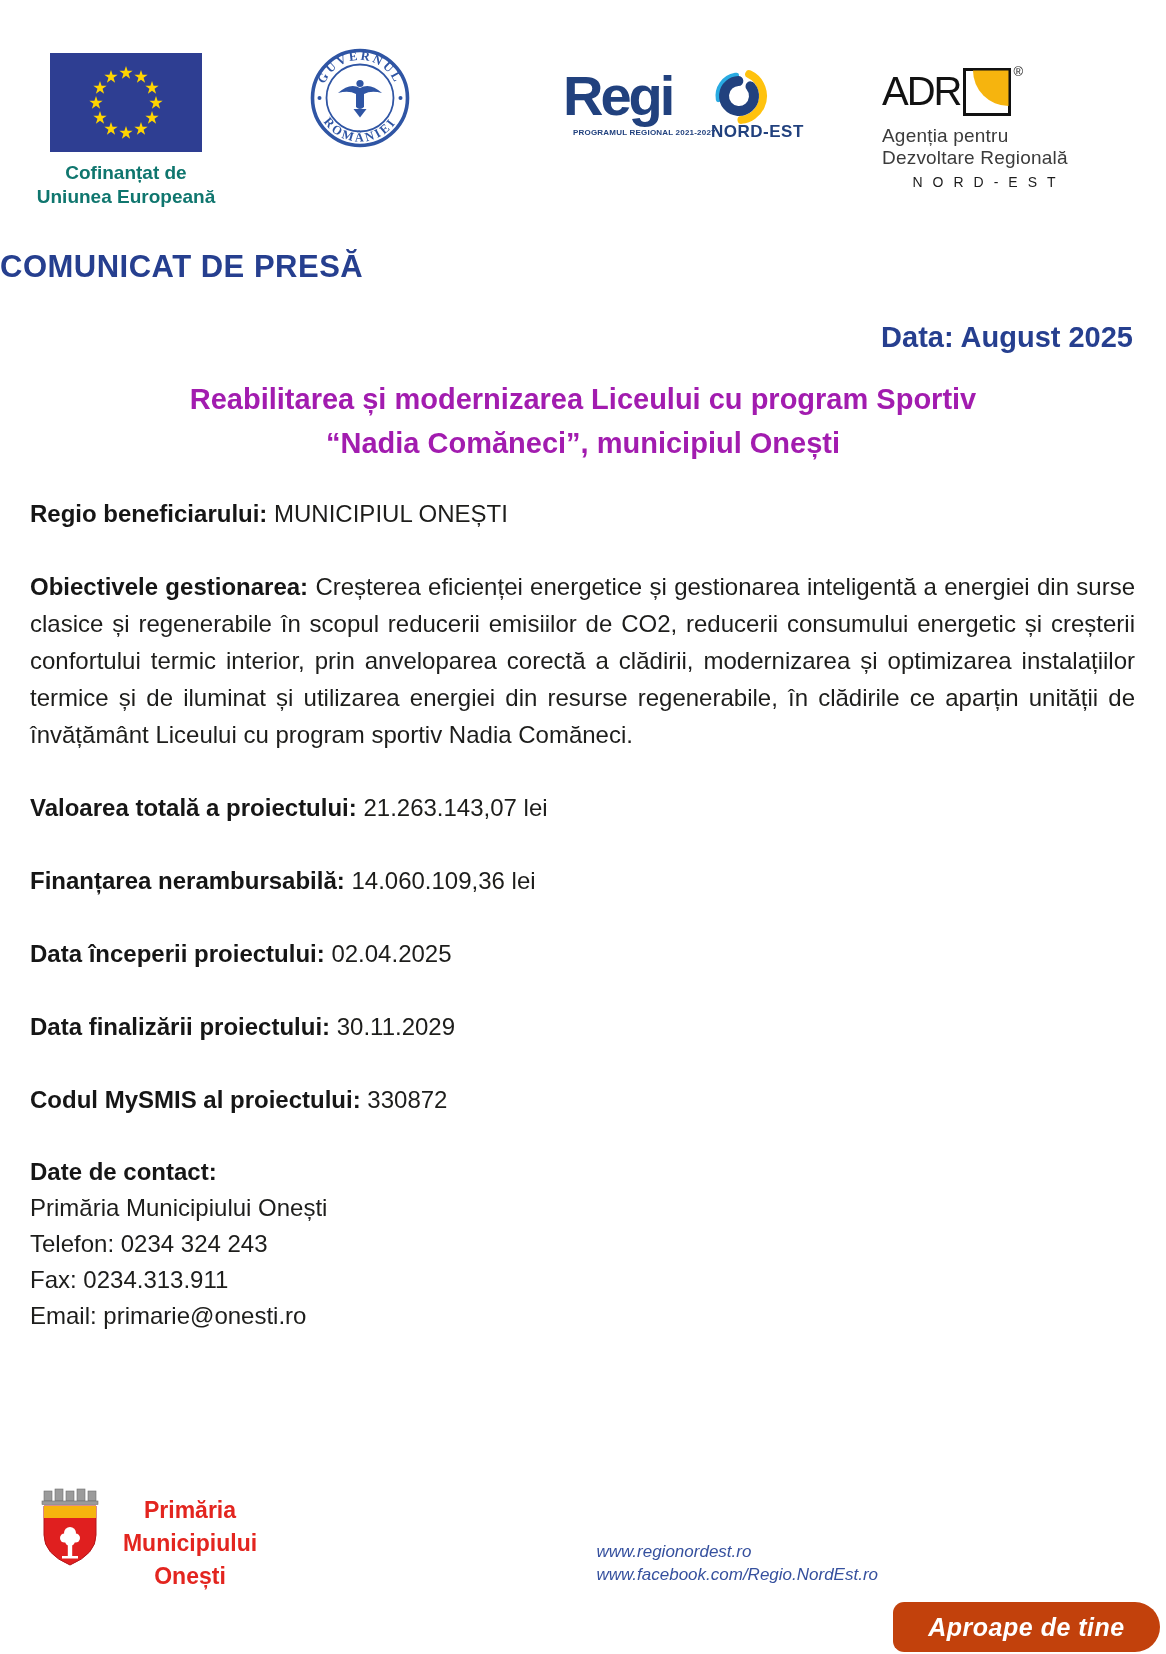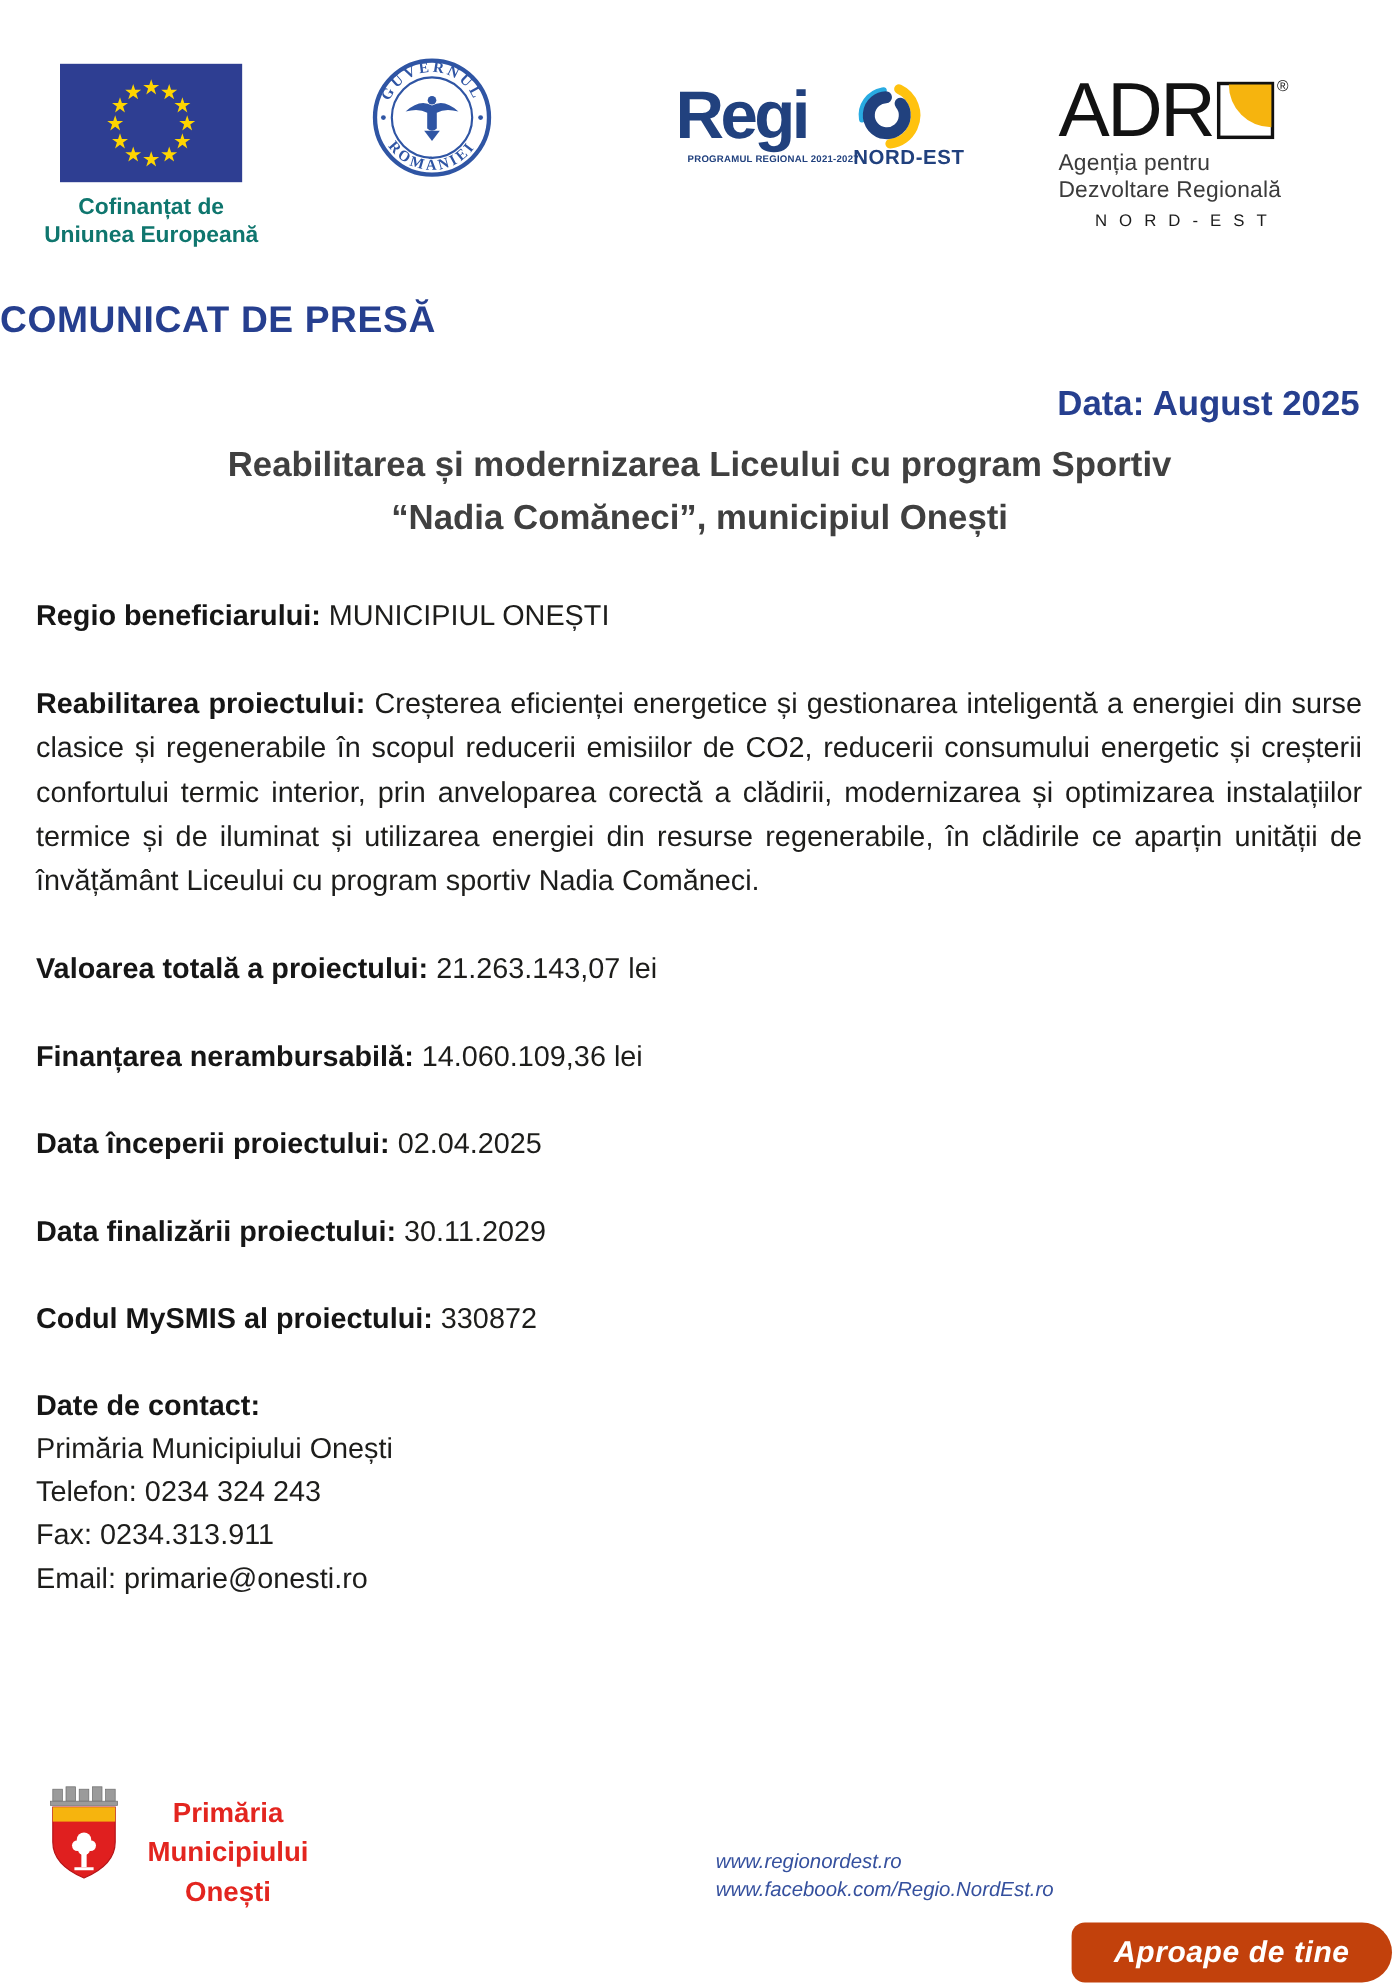--- a/index.html
+++ b/index.html
@@ -21,32 +21,32 @@
   .regio-word { position:absolute; left:0; top:0; font-size:56px; line-height:60px; font-weight:800;
                 color:#21417E; letter-spacing:-3px; }
   .regio-o { position:absolute; left:146px; top:0; }
   .regio-program { position:absolute; left:10px; top:62px; font-size:8px; font-weight:700;
                    color:#21417E; letter-spacing:0.2px; white-space:nowrap; }
   .regio-region { position:absolute; left:148px; top:56px; font-size:17px; font-weight:800;
                   color:#21417E; letter-spacing:0.5px; }
 
   .adr-block { position:absolute; left:882px; top:62px; width:210px; }
   .adr-row { display:flex; align-items:flex-start; }
-  .adr-acronym { font-size:64px; line-height:58px; font-weight:400; color:#121212; letter-spacing:-2px; }
+  .adr-acronym { font-size:40px; line-height:58px; font-weight:400; color:#121212; letter-spacing:-2px; }
   .adr-square { margin-left:3px; margin-top:6px; }
   .adr-reg { font-size:13px; color:#1a1a1a; margin-left:2px; margin-top:2px; }
   .adr-subtitle { font-size:19px; color:#3b3b3b; margin-top:5px; letter-spacing:0.2px; text-align:left; width:200px; }
   .adr-region { font-size:14px; color:#1c1c1c; letter-spacing:10px; margin-top:5px; text-align:center; width:204px; text-indent:10px; }
 
   
   .press-heading { position:absolute; left:0; right:0; top:249px; 
                    font-size:31px; font-weight:800; color:#263F8F; letter-spacing:0.5px; }
   .press-date { position:absolute; right:33px; top:321px; font-size:29px; font-weight:700; color:#263F8F; }
-  .press-title { position:absolute; left:18px; right:18px; top:366px; text-align:center;
-                 font-size:29px; font-weight:700; color:#404040; line-height:44px; }
+  .press-title { position:absolute; left:18px; right:18px; top:377px; text-align:center;
+                 font-size:29px; font-weight:700; color:#a21caf; line-height:44px; }
 
   
   .doc-body { position:absolute; left:30px; right:31px; top:495px; font-size:24px; line-height:37px; }
   .field-row { margin-top:36px; }
   .field-row:first-child { margin-top:0; }
   .field-label { font-weight:700; color:#161616; }
   .field-para { text-align:justify; }
   .contact-block { margin-top:36px; }
   .contact-line { line-height:36px; }
 
@@ -152,21 +152,21 @@
   </div>
 
   <div class="doc-body">
 
     <div class="field-row">
       <span class="field-label">Regio beneficiarului:</span>
       <span>MUNICIPIUL ONEȘTI</span>
     </div>
 
     <div class="field-row field-para">
-      <span class="field-label">Reabilitarea proiectului:</span>
+      <span class="field-label">Obiectivele gestionarea:</span>
       <span>Creșterea eficienței energetice și gestionarea inteligentă a energiei din surse clasice și regenerabile în scopul reducerii emisiilor de CO2, reducerii consumului energetic și creșterii confortului termic interior, prin anveloparea corectă a clădirii, modernizarea și optimizarea instalațiilor termice și de iluminat și utilizarea energiei din resurse regenerabile, în clădirile ce aparțin unității de învățământ Liceului cu program sportiv Nadia Comăneci.</span>
     </div>
 
     <div class="field-row">
       <span class="field-label">Valoarea totală a proiectului:</span>
       <span>21.263.143,07 lei</span>
     </div>
 
     <div class="field-row">
       <span class="field-label">Finanțarea nerambursabilă:</span>

